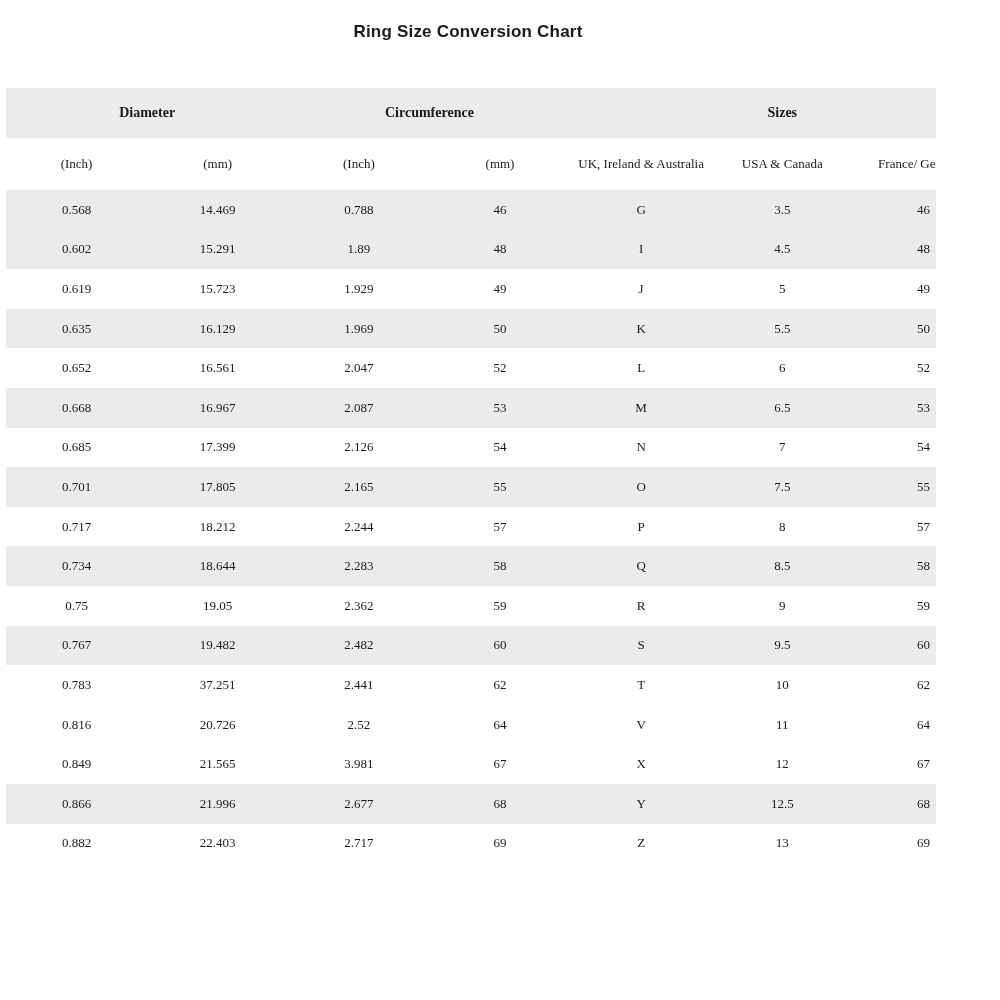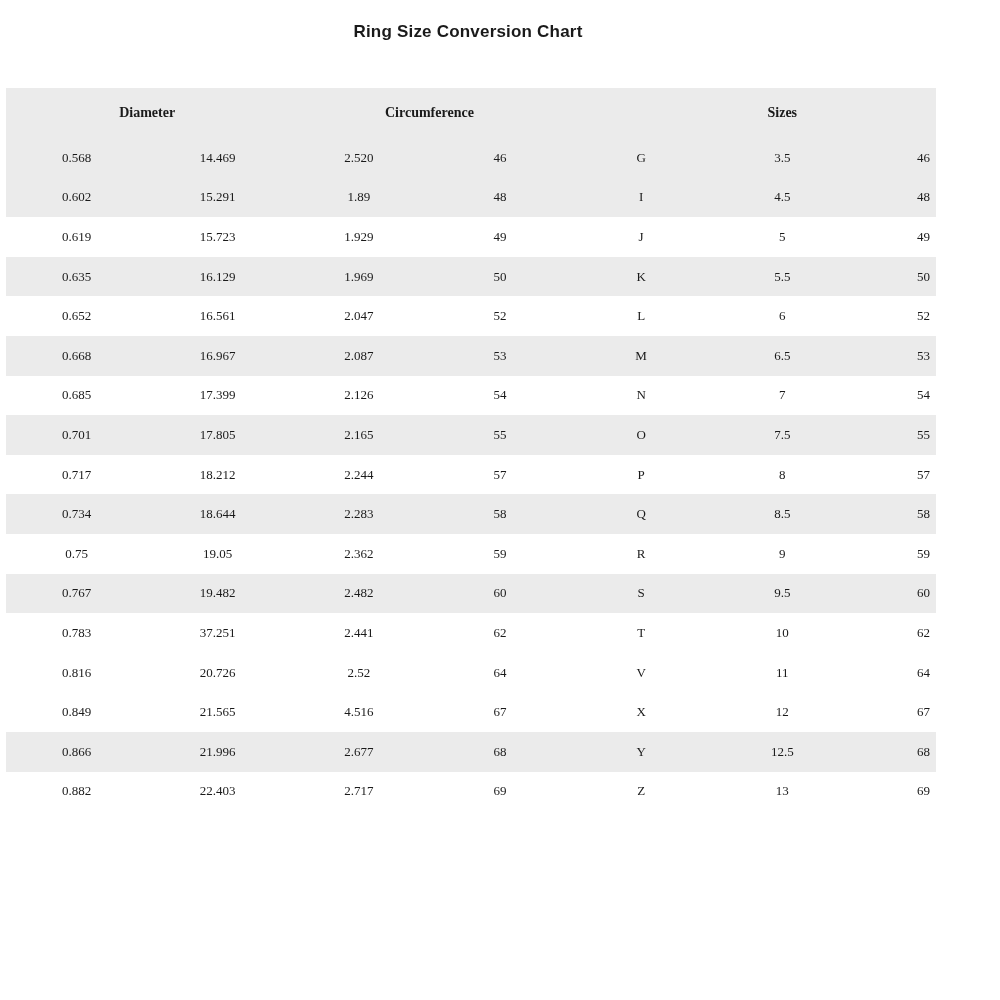--- a/index.html
+++ b/index.html
@@ -77,26 +77,35 @@
         <col>
         <col>
         <col>
     </colgroup>
     <thead>
       <tr class="group-row">
         <th colspan="2">Diameter</th>
         <th colspan="2">Circumference</th>
         <th colspan="3">Sizes</th>
       </tr>
+      <tr class="col-row">
+        <th>(Inch)</th>
+        <th>(mm)</th>
+        <th>(Inch)</th>
+        <th>(mm)</th>
+        <th>UK, Ireland &amp; Australia</th>
+        <th>USA &amp; Canada</th>
+        <th>France/ Germany</th>
+      </tr>
     </thead>
     <tbody id="table-body">
         <tr class="stripe">
           <td>0.568</td>
           <td>14.469</td>
-          <td>2.520</td>
+          <td>0.788</td>
           <td>46</td>
           <td>G</td>
           <td>3.5</td>
           <td>46</td>
         </tr>
         <tr class="stripe">
           <td>0.602</td>
           <td>15.291</td>
           <td>1.89</td>
           <td>48</td>
@@ -208,21 +217,21 @@
           <td>20.726</td>
           <td>2.52</td>
           <td>64</td>
           <td>V</td>
           <td>11</td>
           <td>64</td>
         </tr>
         <tr>
           <td>0.849</td>
           <td>21.565</td>
-          <td>4.516</td>
+          <td>3.981</td>
           <td>67</td>
           <td>X</td>
           <td>12</td>
           <td>67</td>
         </tr>
         <tr class="stripe">
           <td>0.866</td>
           <td>21.996</td>
           <td>2.677</td>
           <td>68</td>

